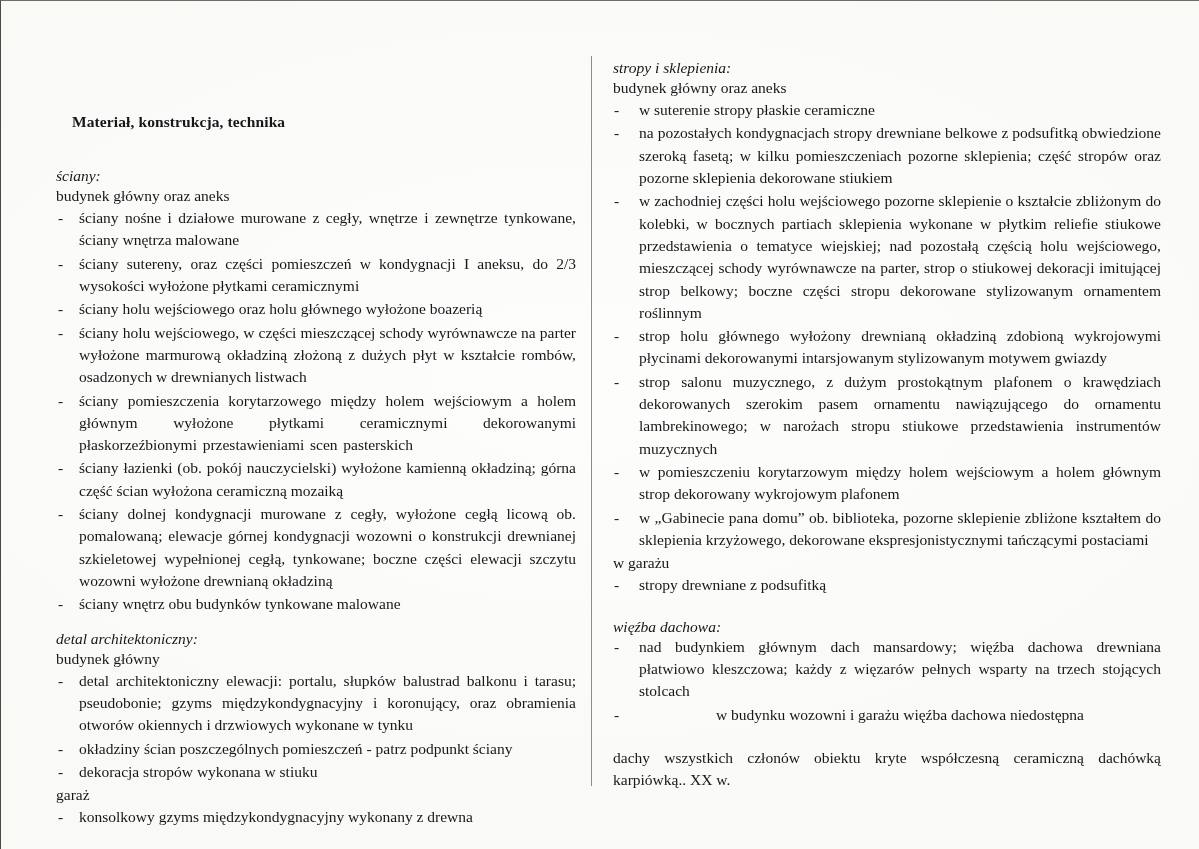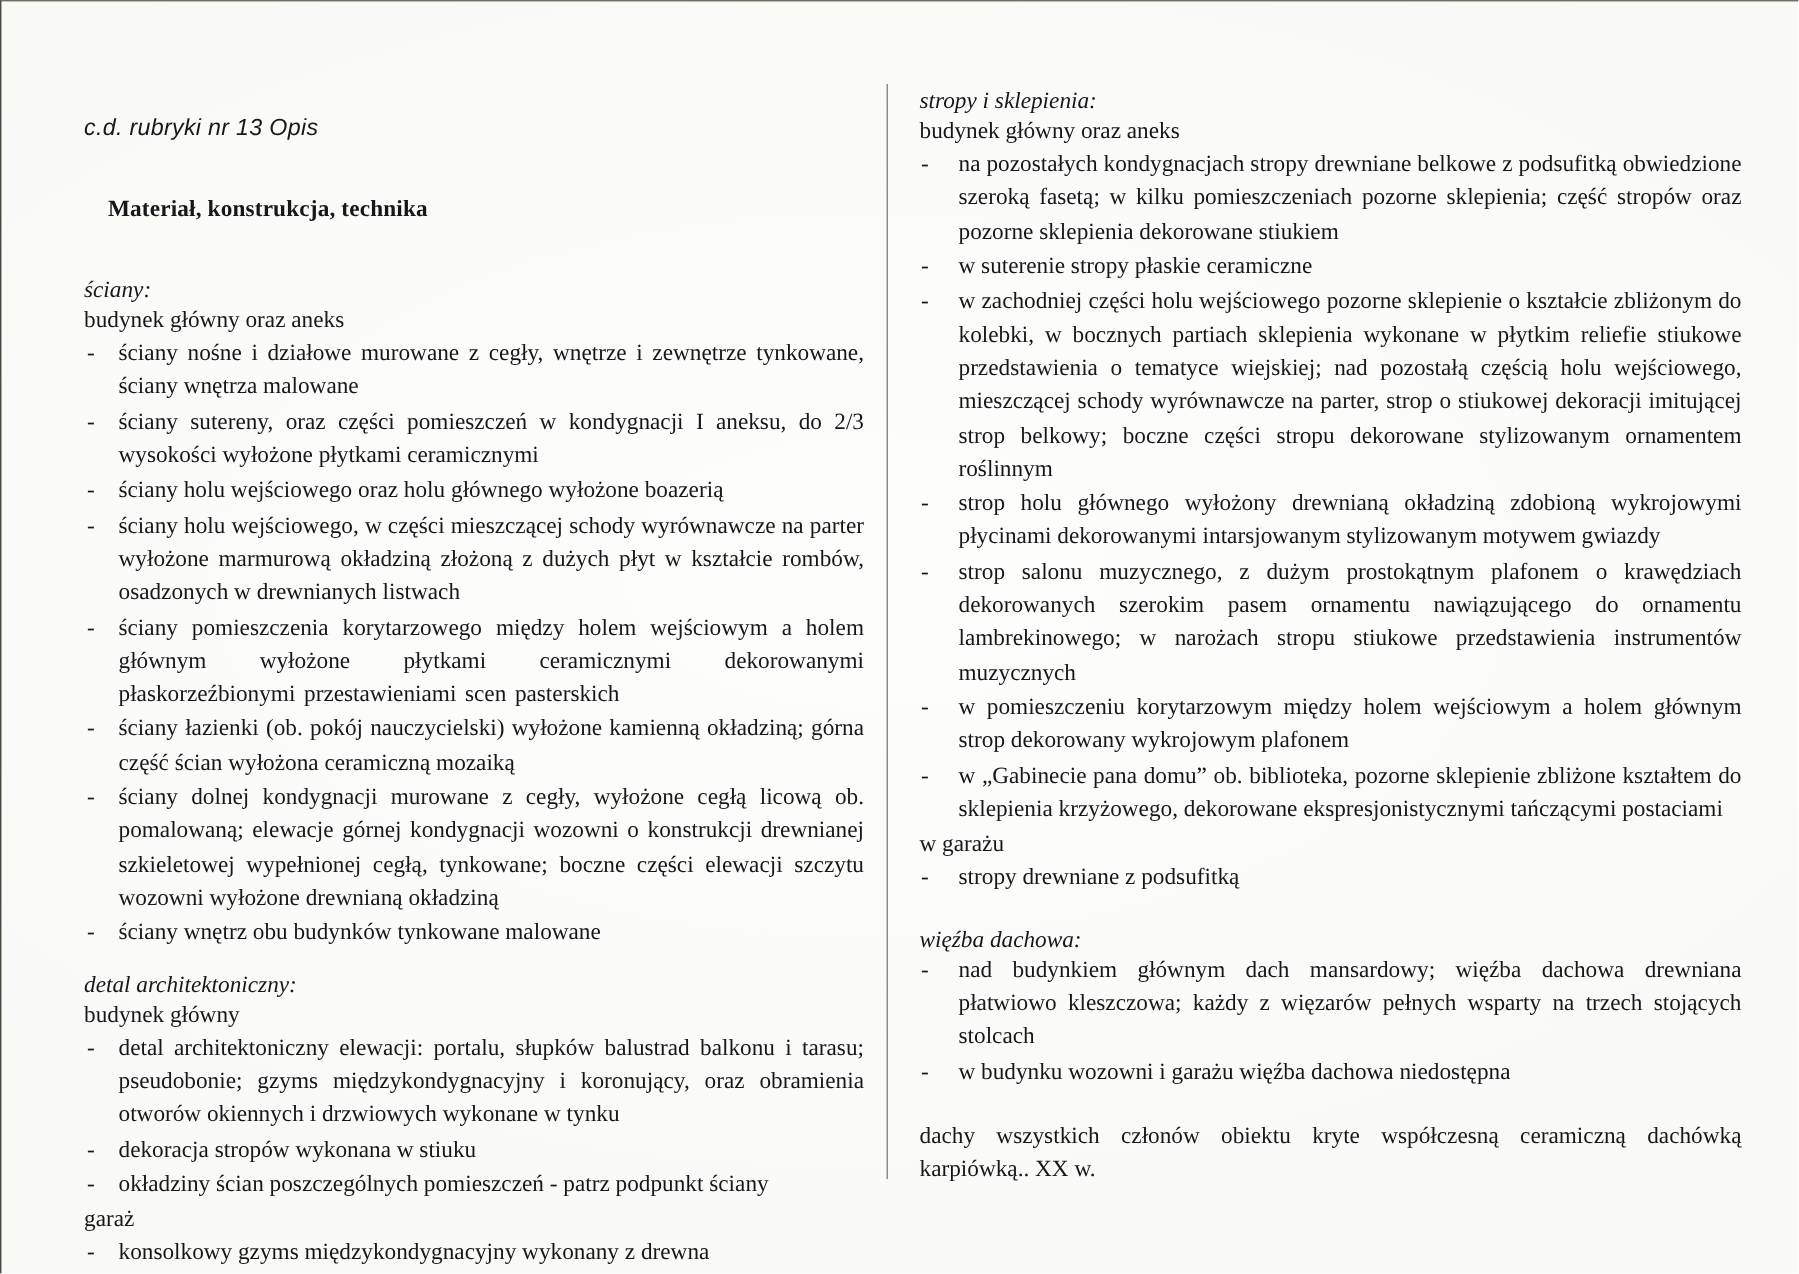--- a/index.html
+++ b/index.html
@@ -100,21 +100,20 @@
 </style>
 </head>
 <body>
 
 <div class="page">
   <div class="scan-tint"></div>
   <div class="divider"></div>
 
   <div class="col col-left" style="top:76px;">
 
-    <p class="run-head">c.d. rubryki nr 13 Opis</p>
 
     <div class="gap-l"></div>
 
     <p class="title-bold">Materiał, konstrukcja, technika</p>
 
     <div class="gap-l"></div>
 
     <p class="sect-italic">ściany:</p>
     <p class="plain">budynek główny oraz aneks</p>
     <ul class="dashes">
@@ -130,56 +129,56 @@
       <li>ściany dolnej kondygnacji murowane z cegły, wyłożone cegłą licową ob. pomalowaną; elewacje górnej kondygnacji wozowni o konstrukcji drewnianej szkieletowej wypełnionej cegłą, tynkowane; boczne części elewacji szczytu wozowni wyłożone drewnianą okładziną</li>
       <li style="text-align:left;">ściany wnętrz obu budynków tynkowane malowane</li>
     </ul>
 
     <div class="gap-m"></div>
 
     <p class="sect-italic">detal architektoniczny:</p>
     <p class="plain">budynek główny</p>
     <ul class="dashes">
       <li>detal architektoniczny elewacji: portalu, słupków balustrad balkonu i tarasu; pseudobonie; gzyms międzykondygnacyjny i koronujący, oraz obramienia otworów okiennych i drzwiowych wykonane w tynku</li>
+      <li style="text-align:left;">okładziny ścian poszczególnych pomieszczeń - patrz podpunkt ściany</li>
       <li style="text-align:left;">dekoracja stropów wykonana w stiuku</li>
-      <li style="text-align:left;">okładziny ścian poszczególnych pomieszczeń - patrz podpunkt ściany</li>
     </ul>
 
     <p class="plain">garaż</p>
     <ul class="dashes">
       <li style="text-align:left;">konsolkowy gzyms międzykondygnacyjny wykonany z drewna</li>
     </ul>
 
   </div>
 
   <div class="col col-right" style="top:58px;">
 
     <p class="sect-italic">stropy i sklepienia:</p>
     <p class="plain">budynek główny oraz aneks</p>
     <ul class="dashes">
+      <li style="text-align:left;">w suterenie stropy płaskie ceramiczne</li>
       <li>na pozostałych kondygnacjach stropy drewniane belkowe z podsufitką obwiedzione szeroką fasetą; w kilku pomieszczeniach pozorne sklepienia; część stropów oraz pozorne sklepienia dekorowane stiukiem</li>
-      <li style="text-align:left;">w suterenie stropy płaskie ceramiczne</li>
       <li>w zachodniej części holu wejściowego pozorne sklepienie o kształcie zbliżonym do kolebki, w bocznych partiach sklepienia wykonane w płytkim reliefie stiukowe przedstawienia o tematyce wiejskiej; nad pozostałą częścią holu wejściowego, mieszczącej schody wyrównawcze na parter, strop o stiukowej dekoracji imitującej strop belkowy; boczne części stropu dekorowane stylizowanym ornamentem roślinnym</li>
       <li>strop holu głównego wyłożony drewnianą okładziną zdobioną wykrojowymi płycinami dekorowanymi intarsjowanym stylizowanym motywem gwiazdy</li>
       <li>strop salonu muzycznego, z dużym prostokątnym plafonem o krawędziach dekorowanych szerokim pasem ornamentu nawiązującego do ornamentu lambrekinowego; w narożach stropu stiukowe przedstawienia instrumentów muzycznych</li>
       <li>w pomieszczeniu korytarzowym między holem wejściowym a holem głównym strop dekorowany wykrojowym plafonem</li>
       <li>w „Gabinecie pana domu” ob. biblioteka, pozorne sklepienie zbliżone kształtem do sklepienia krzyżowego, dekorowane ekspresjonistycznymi tańczącymi postaciami</li>
     </ul>
 
     <p class="plain">w garażu</p>
     <ul class="dashes">
       <li style="text-align:left;">stropy drewniane z podsufitką</li>
     </ul>
 
     <div class="gap-l"></div>
 
     <p class="sect-italic">więźba dachowa:</p>
     <ul class="dashes">
       <li>nad budynkiem głównym dach mansardowy;   więźba dachowa drewniana płatwiowo kleszczowa; każdy z więzarów pełnych wsparty na trzech stojących stolcach</li>
-      <li style="text-align:left;font-family:Liberation Serif, serif;">w budynku wozowni i garażu więźba dachowa niedostępna</li>
+      <li style="text-align:center;font-family:Liberation Serif, serif;">w budynku wozowni i garażu więźba dachowa niedostępna</li>
     </ul>
 
     <div class="gap-l"></div>
 
     <p class="plain" style="text-align:justify;">dachy wszystkich członów obiektu kryte współczesną ceramiczną dachówką karpiówką.. XX w.</p>
 
   </div>
 </div>
 
 </body></html>

